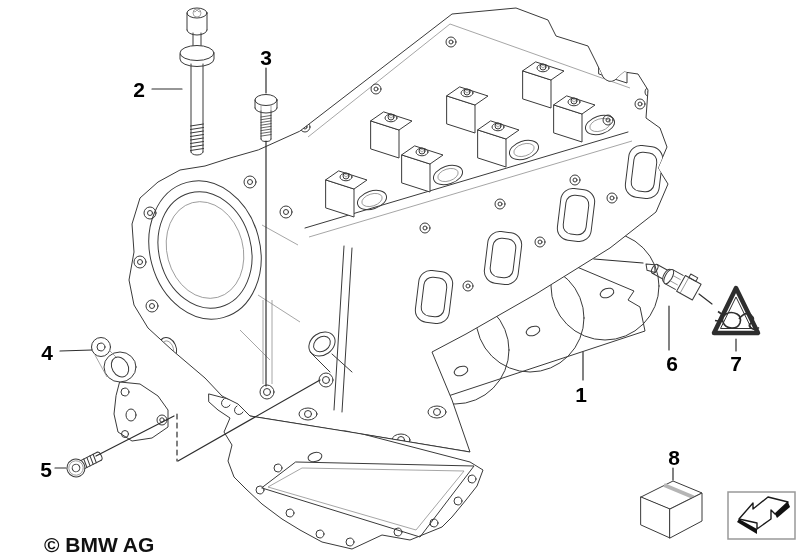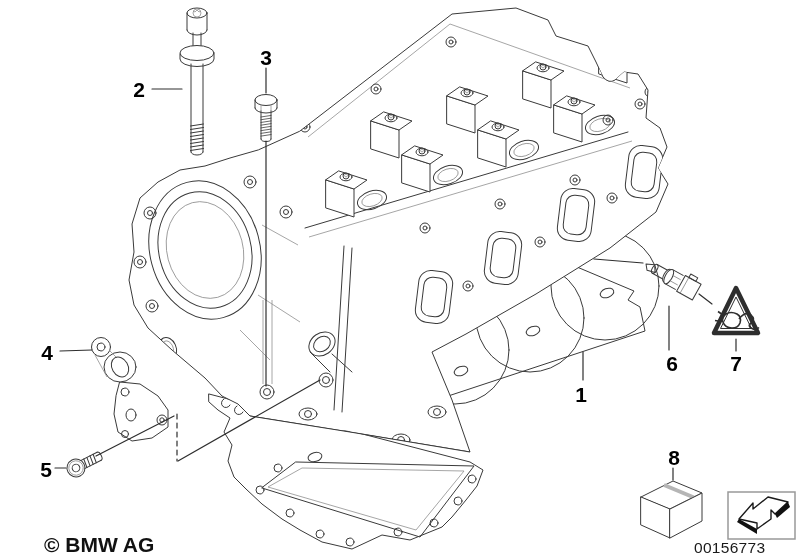--- a/index.html
+++ b/index.html
@@ -291,15 +291,14 @@
 <div class="callout" style="left:581px;top:394px">1</div>
 <div class="callout" style="left:139px;top:89px">2</div>
 <div class="callout" style="left:266px;top:57px">3</div>
 <div class="callout" style="left:47px;top:352px">4</div>
 <div class="callout" style="left:46px;top:469px">5</div>
 <div class="callout" style="left:672px;top:363px">6</div>
 <div class="callout" style="left:736px;top:363px">7</div>
 <div class="callout" style="left:674px;top:457px">8</div>
 
 <div class="copyright">© BMW AG</div>
-<div class="partnum">00156773</div>
 
 </div>
 
 </body></html>

